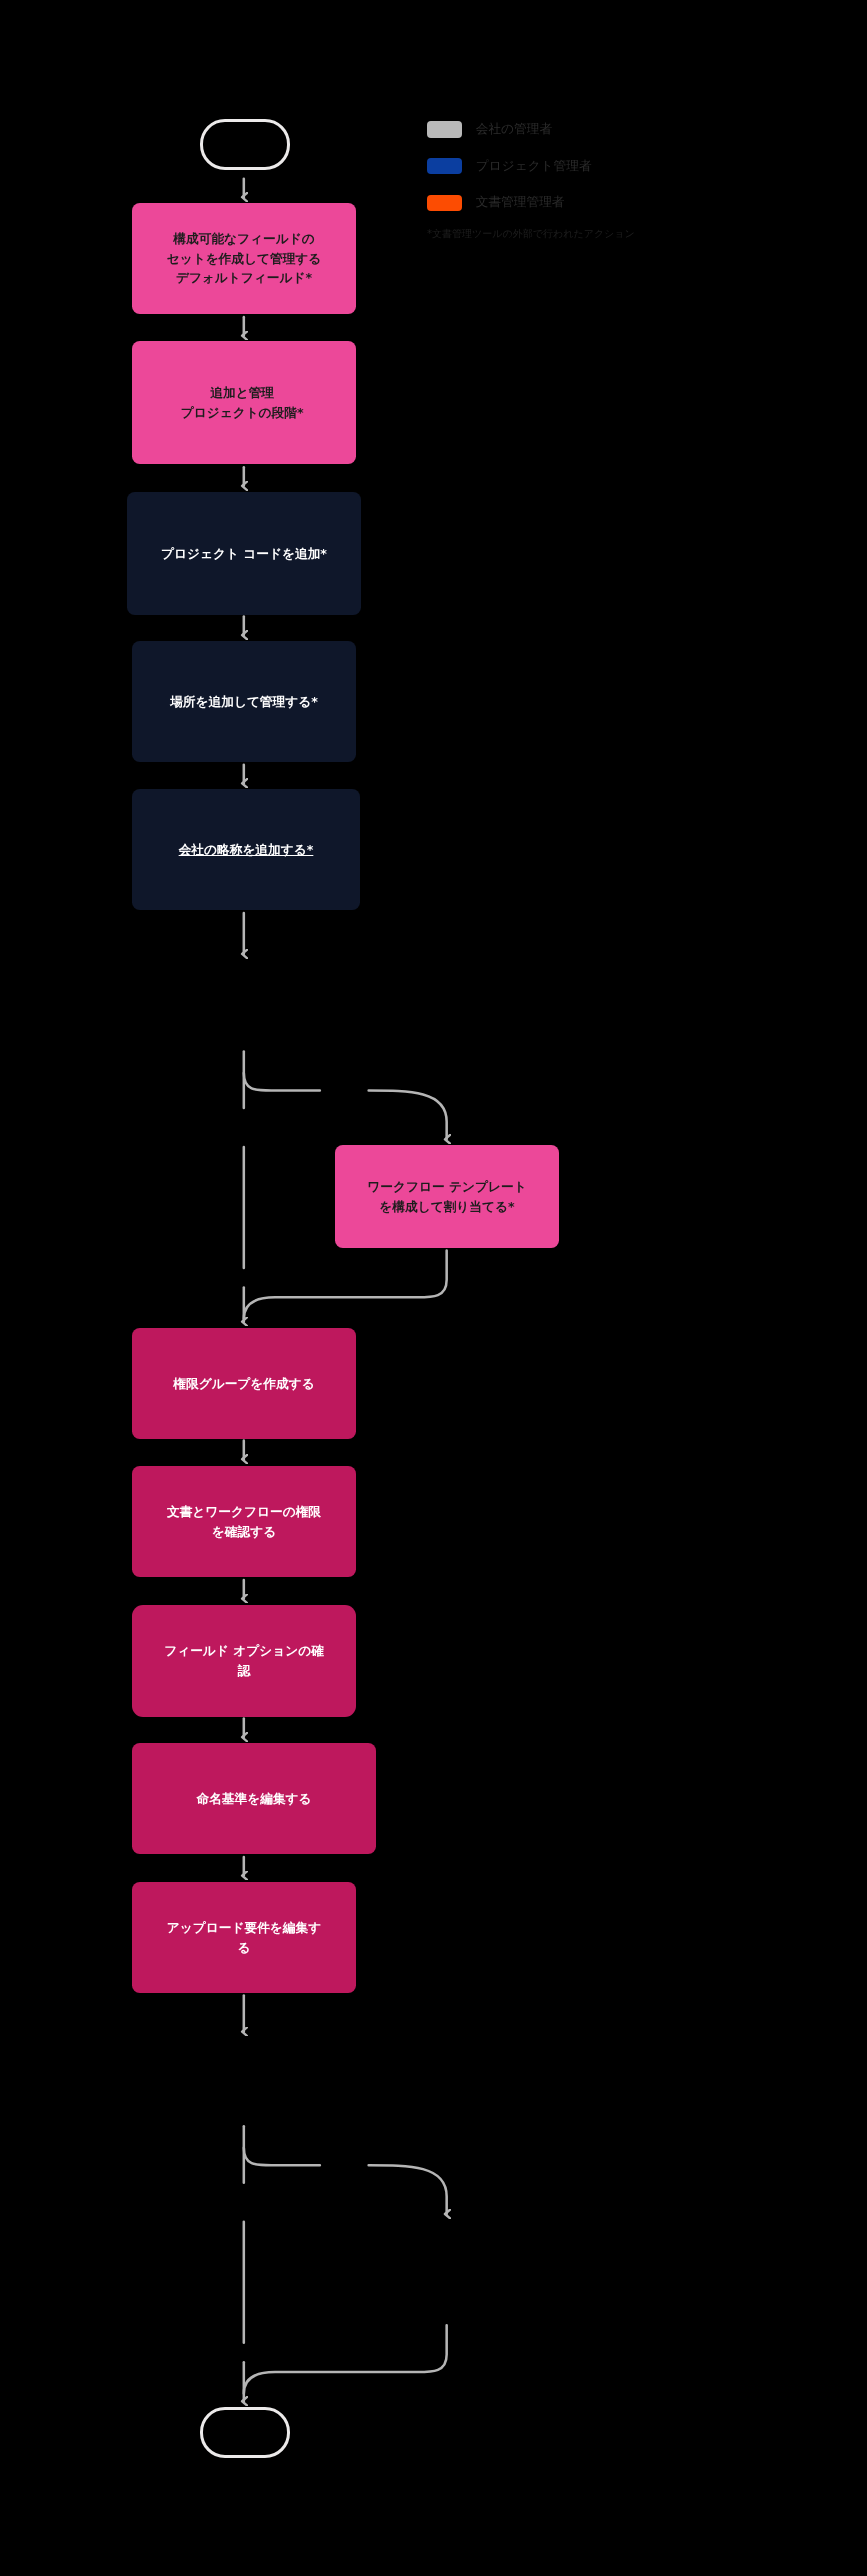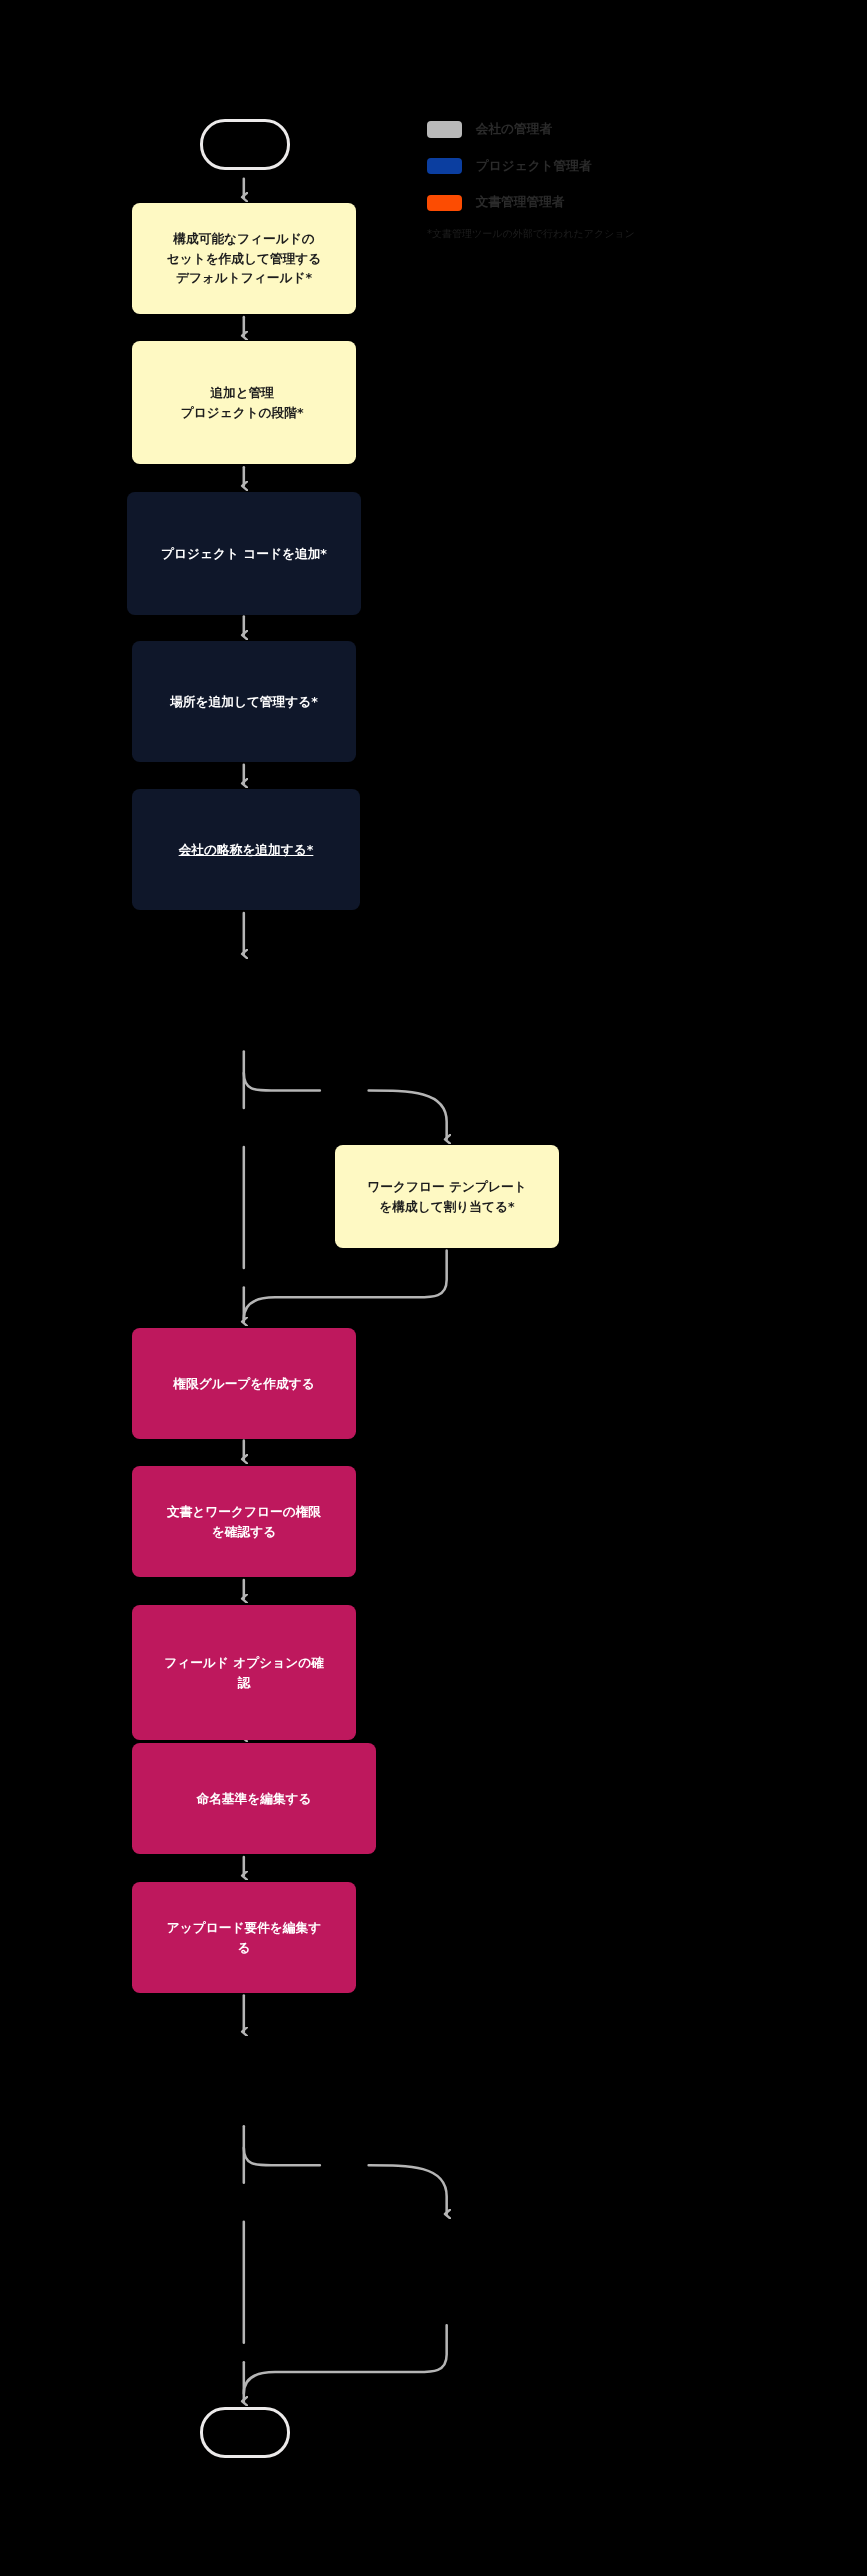--- a/index.html
+++ b/index.html
@@ -38,21 +38,21 @@
   .legend-swatch {
     width: 35px;
     height: 16.6px;
     border-radius: 3.9px;
     flex: 0 0 auto;
   }
   .legend-label {
     margin-left: 13.7px;
     font-size: 12.7px;
     color: #2b2b2b;
-    font-weight: 700;
+    font-weight: 400;
     white-space: nowrap;
   }
   .legend-note {
     margin-top: 3px;
     font-size: 10px;
     color: #1e1e1e;
     white-space: nowrap;
   }
 
   
@@ -63,21 +63,21 @@
     align-items: center;
     justify-content: center;
     text-align: center;
     border-radius: 7.8px;
     font-size: 12.7px;
     font-weight: bold;
     line-height: 1.55;
     padding: 5.9px 11.7px;
   }
   .node-gray {
-    background: #fef9c3;
+    background: #ec4899;
     color: #1d1d1d;
   }
   .node-blue {
     background: #0f172a;
     color: #ffffff;
   }
   .node-orange {
     background: #be185d;
     color: #ffffff;
   }
@@ -201,21 +201,21 @@
 
   <div class="node node-orange" style="left:132px; top:1328px; width:224px; height:111px;">
     <span class="node-text">権限グループを作成する</span>
   </div>
 
   <div class="node node-orange" style="left:132px; top:1466px; width:224px; height:111px;">
     <span class="node-text">文書とワークフローの権限
 を確認する</span>
   </div>
 
-  <div class="node node-orange" style="left:132px; top:1605px; width:224px; height:135px;">
+  <div class="node node-orange" style="left:132px; top:1605px; width:224px; height:112px;border-radius:11px;">
     <span class="node-text">フィールド オプションの確
 認</span>
   </div>
 
   <div class="node node-orange" style="left:132px; top:1743px; width:244px; height:111px;">
     <span class="node-text">命名基準を編集する</span>
   </div>
 
   <div class="node node-orange" style="left:132px; top:1882px; width:224px; height:111px;">
     <span class="node-text">アップロード要件を編集す

